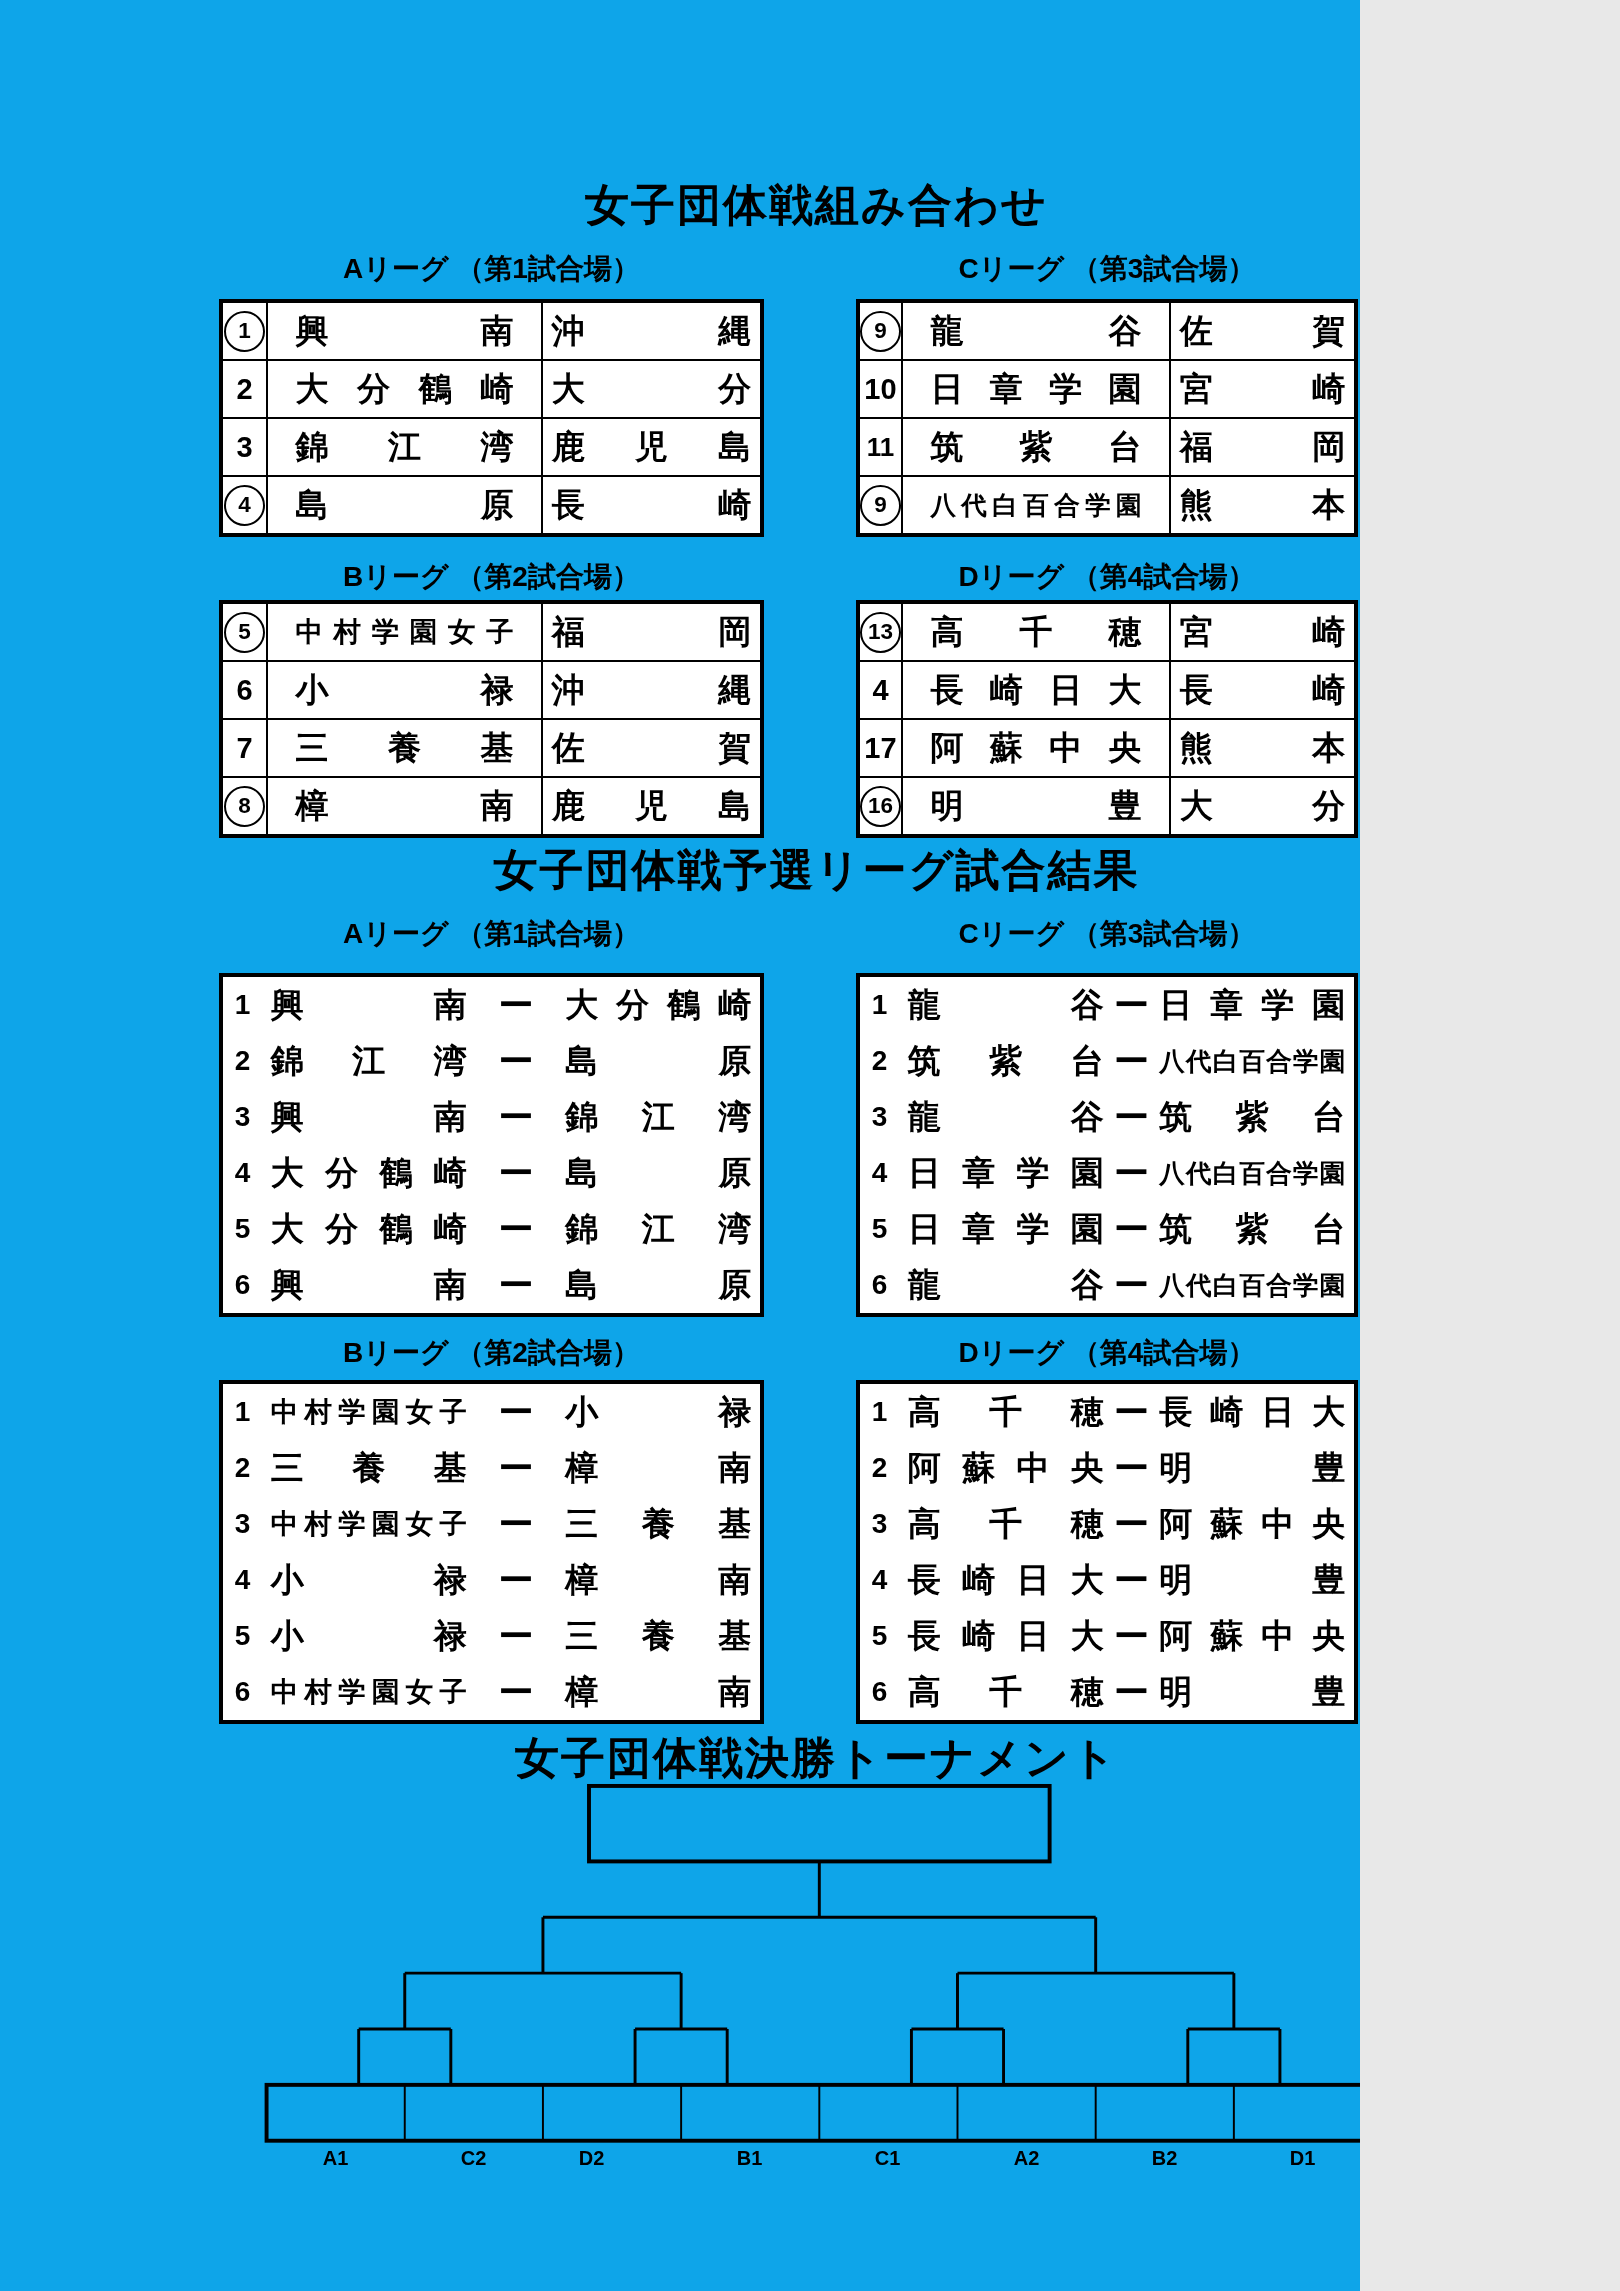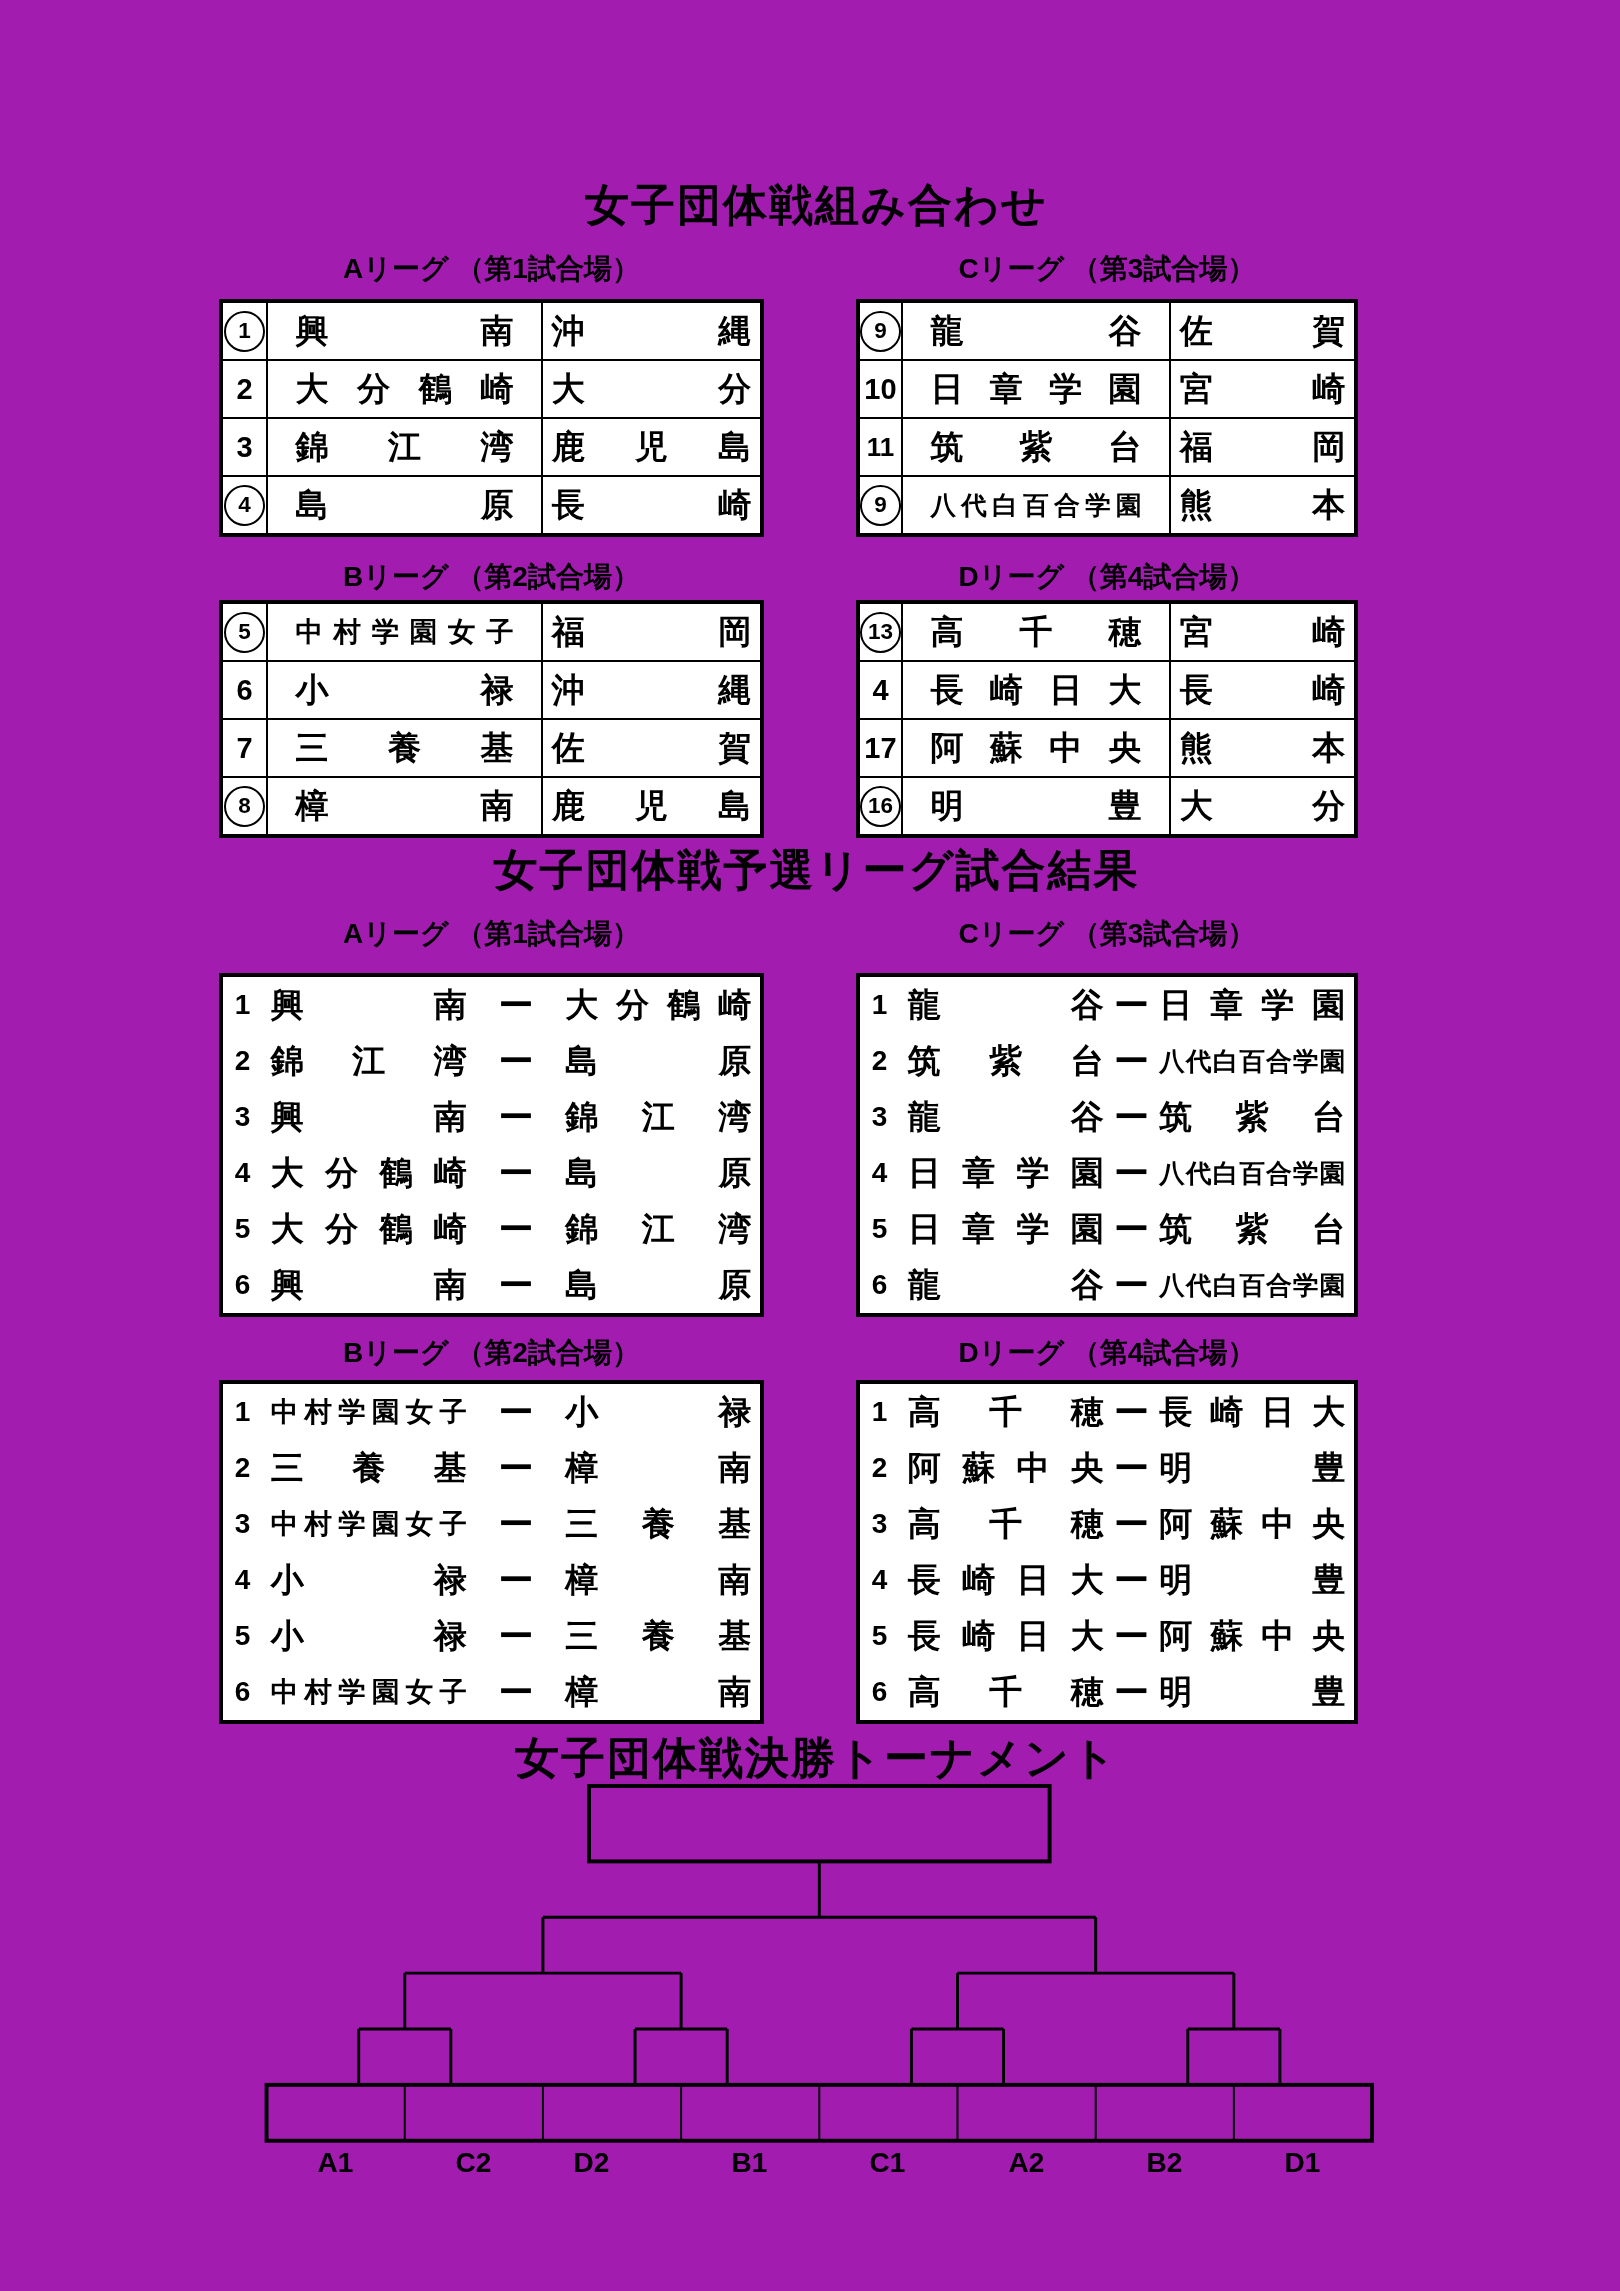--- a/index.html
+++ b/index.html
@@ -1,17 +1,17 @@
 <!DOCTYPE html>
 <html lang="ja"><head>
 <meta charset="utf-8">
 <style>
   html,body{margin:0;padding:0;background:#e8e8e8;}
   .page{
-    position:relative;width:1620px;height:2292px;background:#a21caf;
+    position:relative;width:1360px;height:2292px;background:#0ea5e9;
     font-family:"Liberation Sans","DejaVu Sans",sans-serif;color:#000;
     font-weight:bold;overflow:hidden;
   }
   .title{position:absolute;left:0;width:1633px;text-align:center;font-size:44px;line-height:49px;letter-spacing:2px;}
   .lhdr{position:absolute;text-align:center;font-size:28px;line-height:35px;}
   
   .ptable{position:absolute;border:4.9px solid #000;box-sizing:border-box;background:#fff;}
   .ptable.left{width:545px;}
   .ptable.right{width:502px;}
   .prow{display:grid;height:56px;}
@@ -34,21 +34,21 @@
   .rno{width:36px;font-size:28px;flex:none;}
   .rt1{width:196px;flex:none;}
   .rt2{width:186px;flex:none;}
   .rdash{flex:1;text-align:center;font-size:35px;}
   
   .jchars{display:flex;justify-content:space-between;font-size:33px;}
   .jchars.sm{font-size:27.4px;}
   .jchars.xs{font-size:25.5px;}
   
   .bracket-svg{position:absolute;left:0;top:1774px;}
-  .blabel{position:absolute;width:137px;text-align:center;font-size:28px;}
+  .blabel{position:absolute;width:137px;text-align:center;font-size:20px;}
 </style>
 </head>
 <body>
 
 <div class="page">
 
   <div class="title" style="top:180px;">女子団体戦組み合わせ</div>
 
   <div class="lhdr" style="left:219px;top:251px;width:545px;">Aリーグ （第1試合場）</div>
   <div class="lhdr" style="left:856px;top:251px;width:502px;">Cリーグ （第3試合場）</div>

